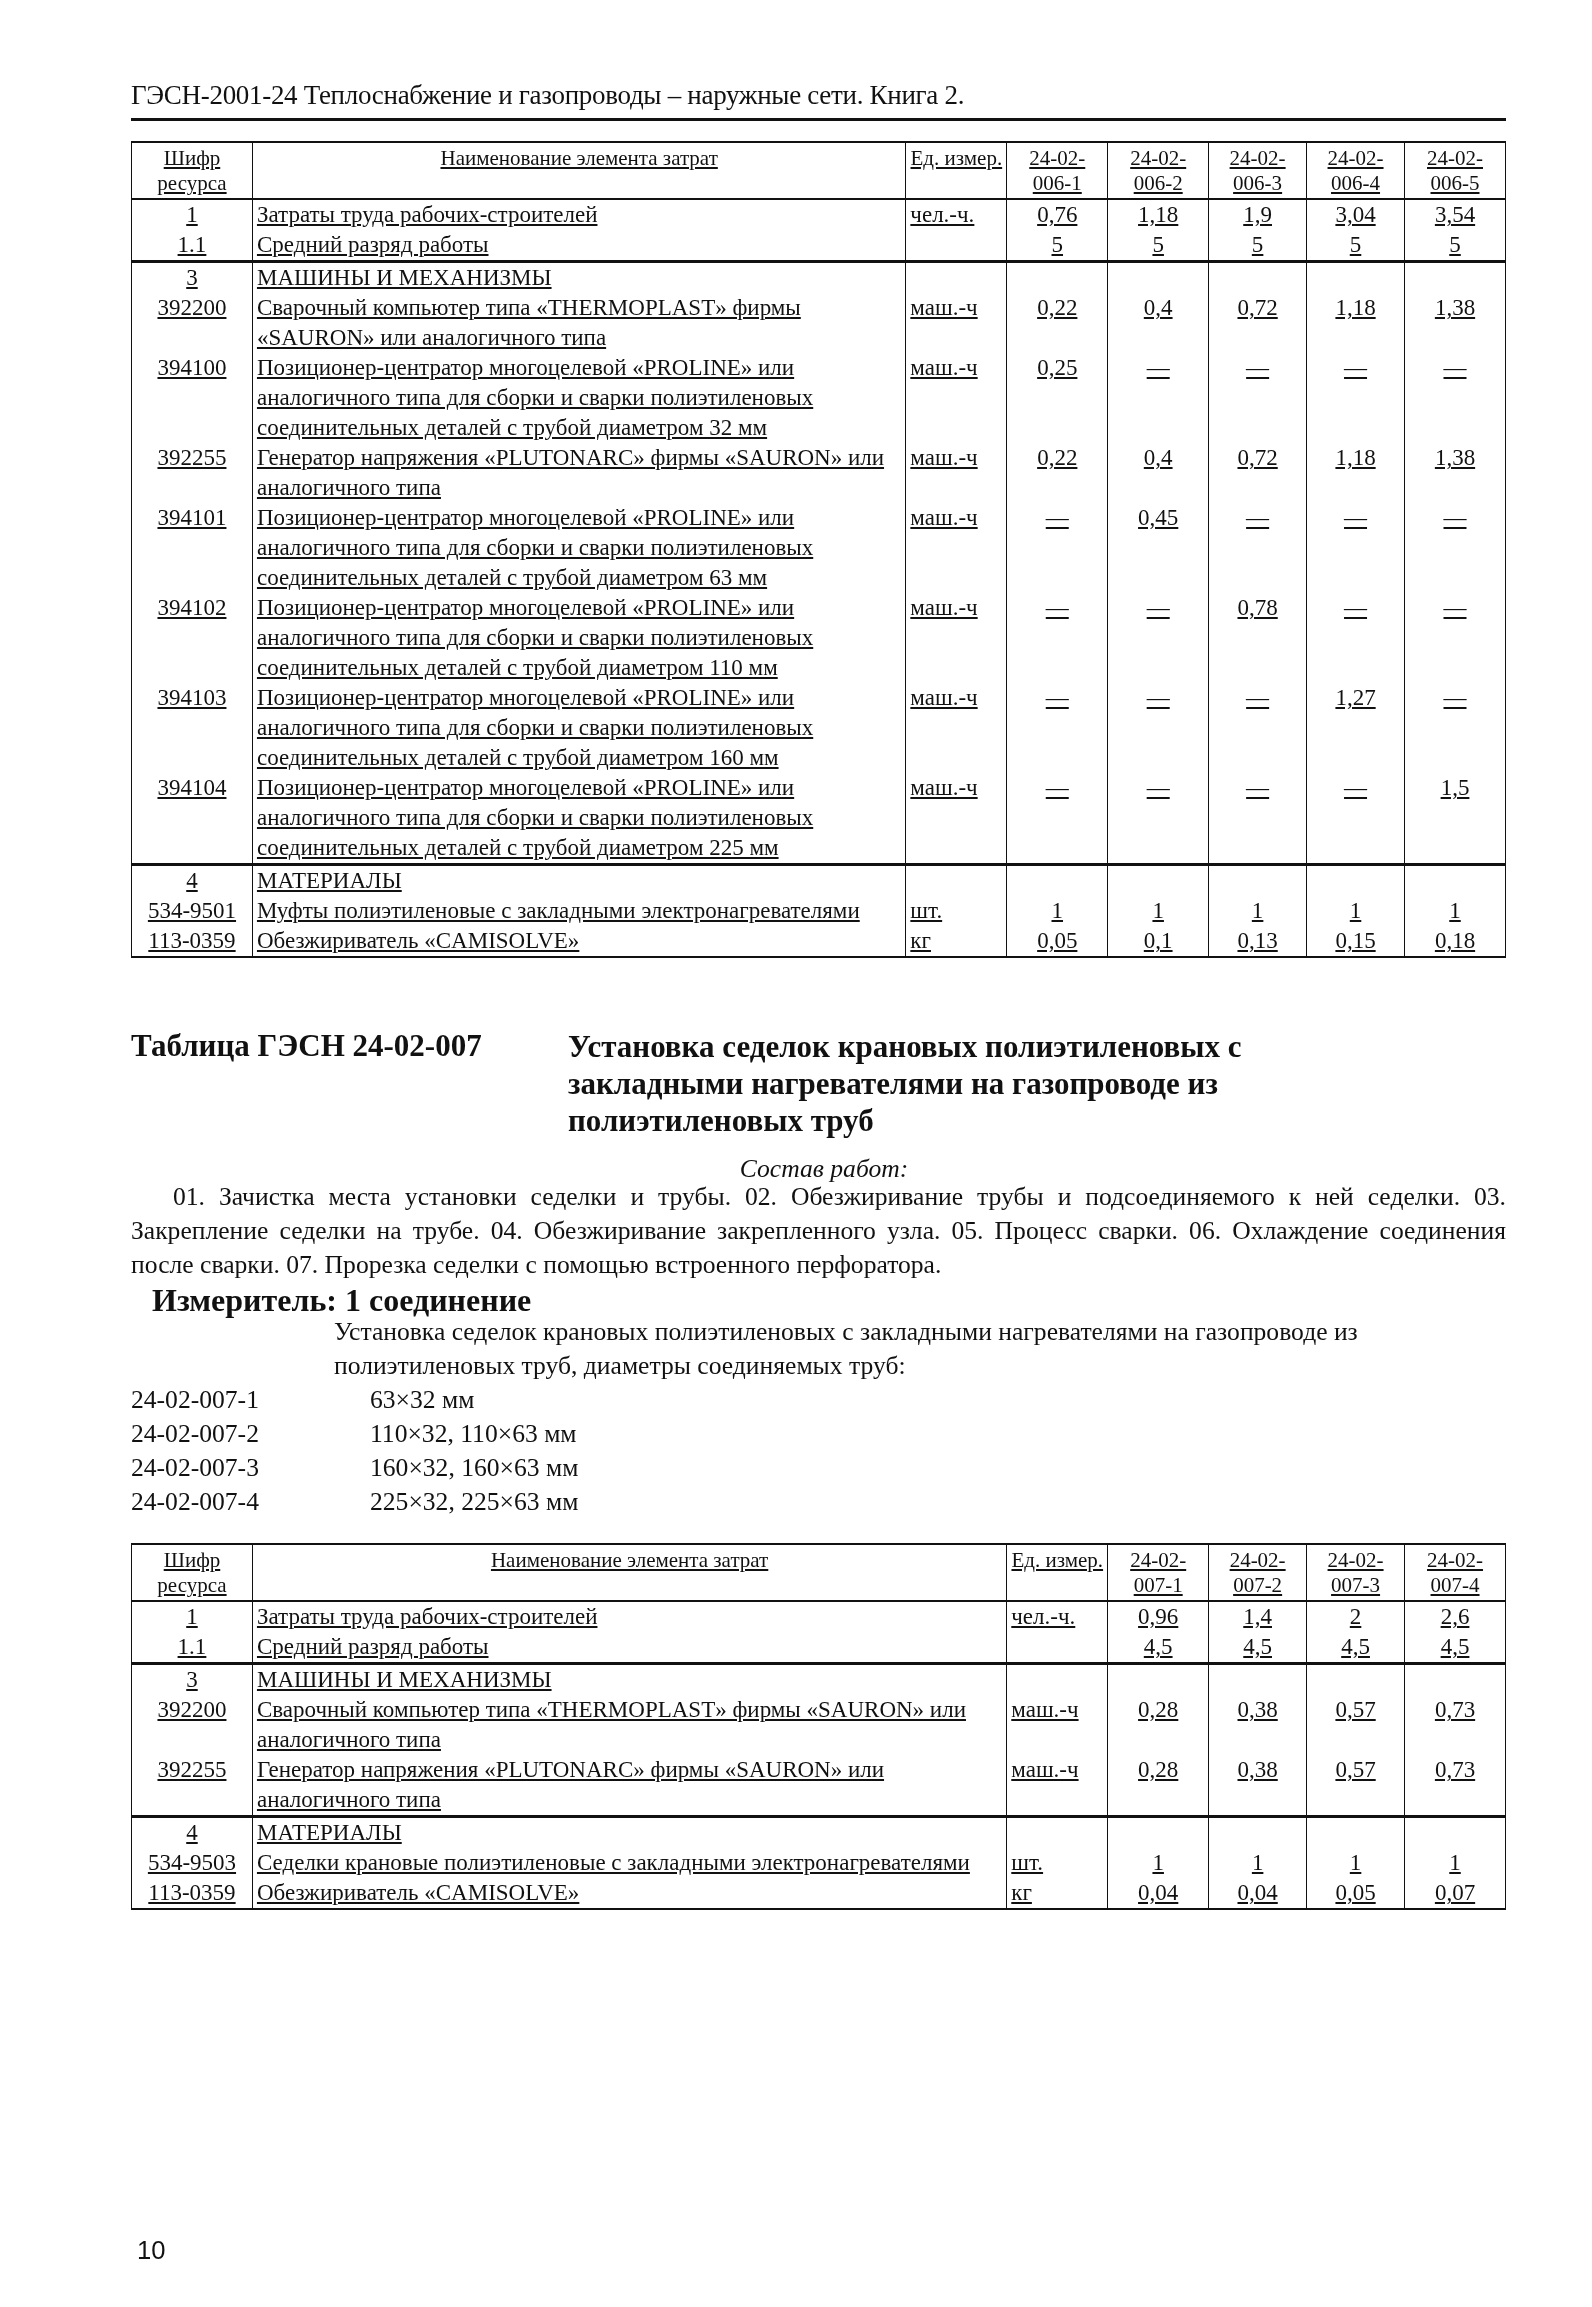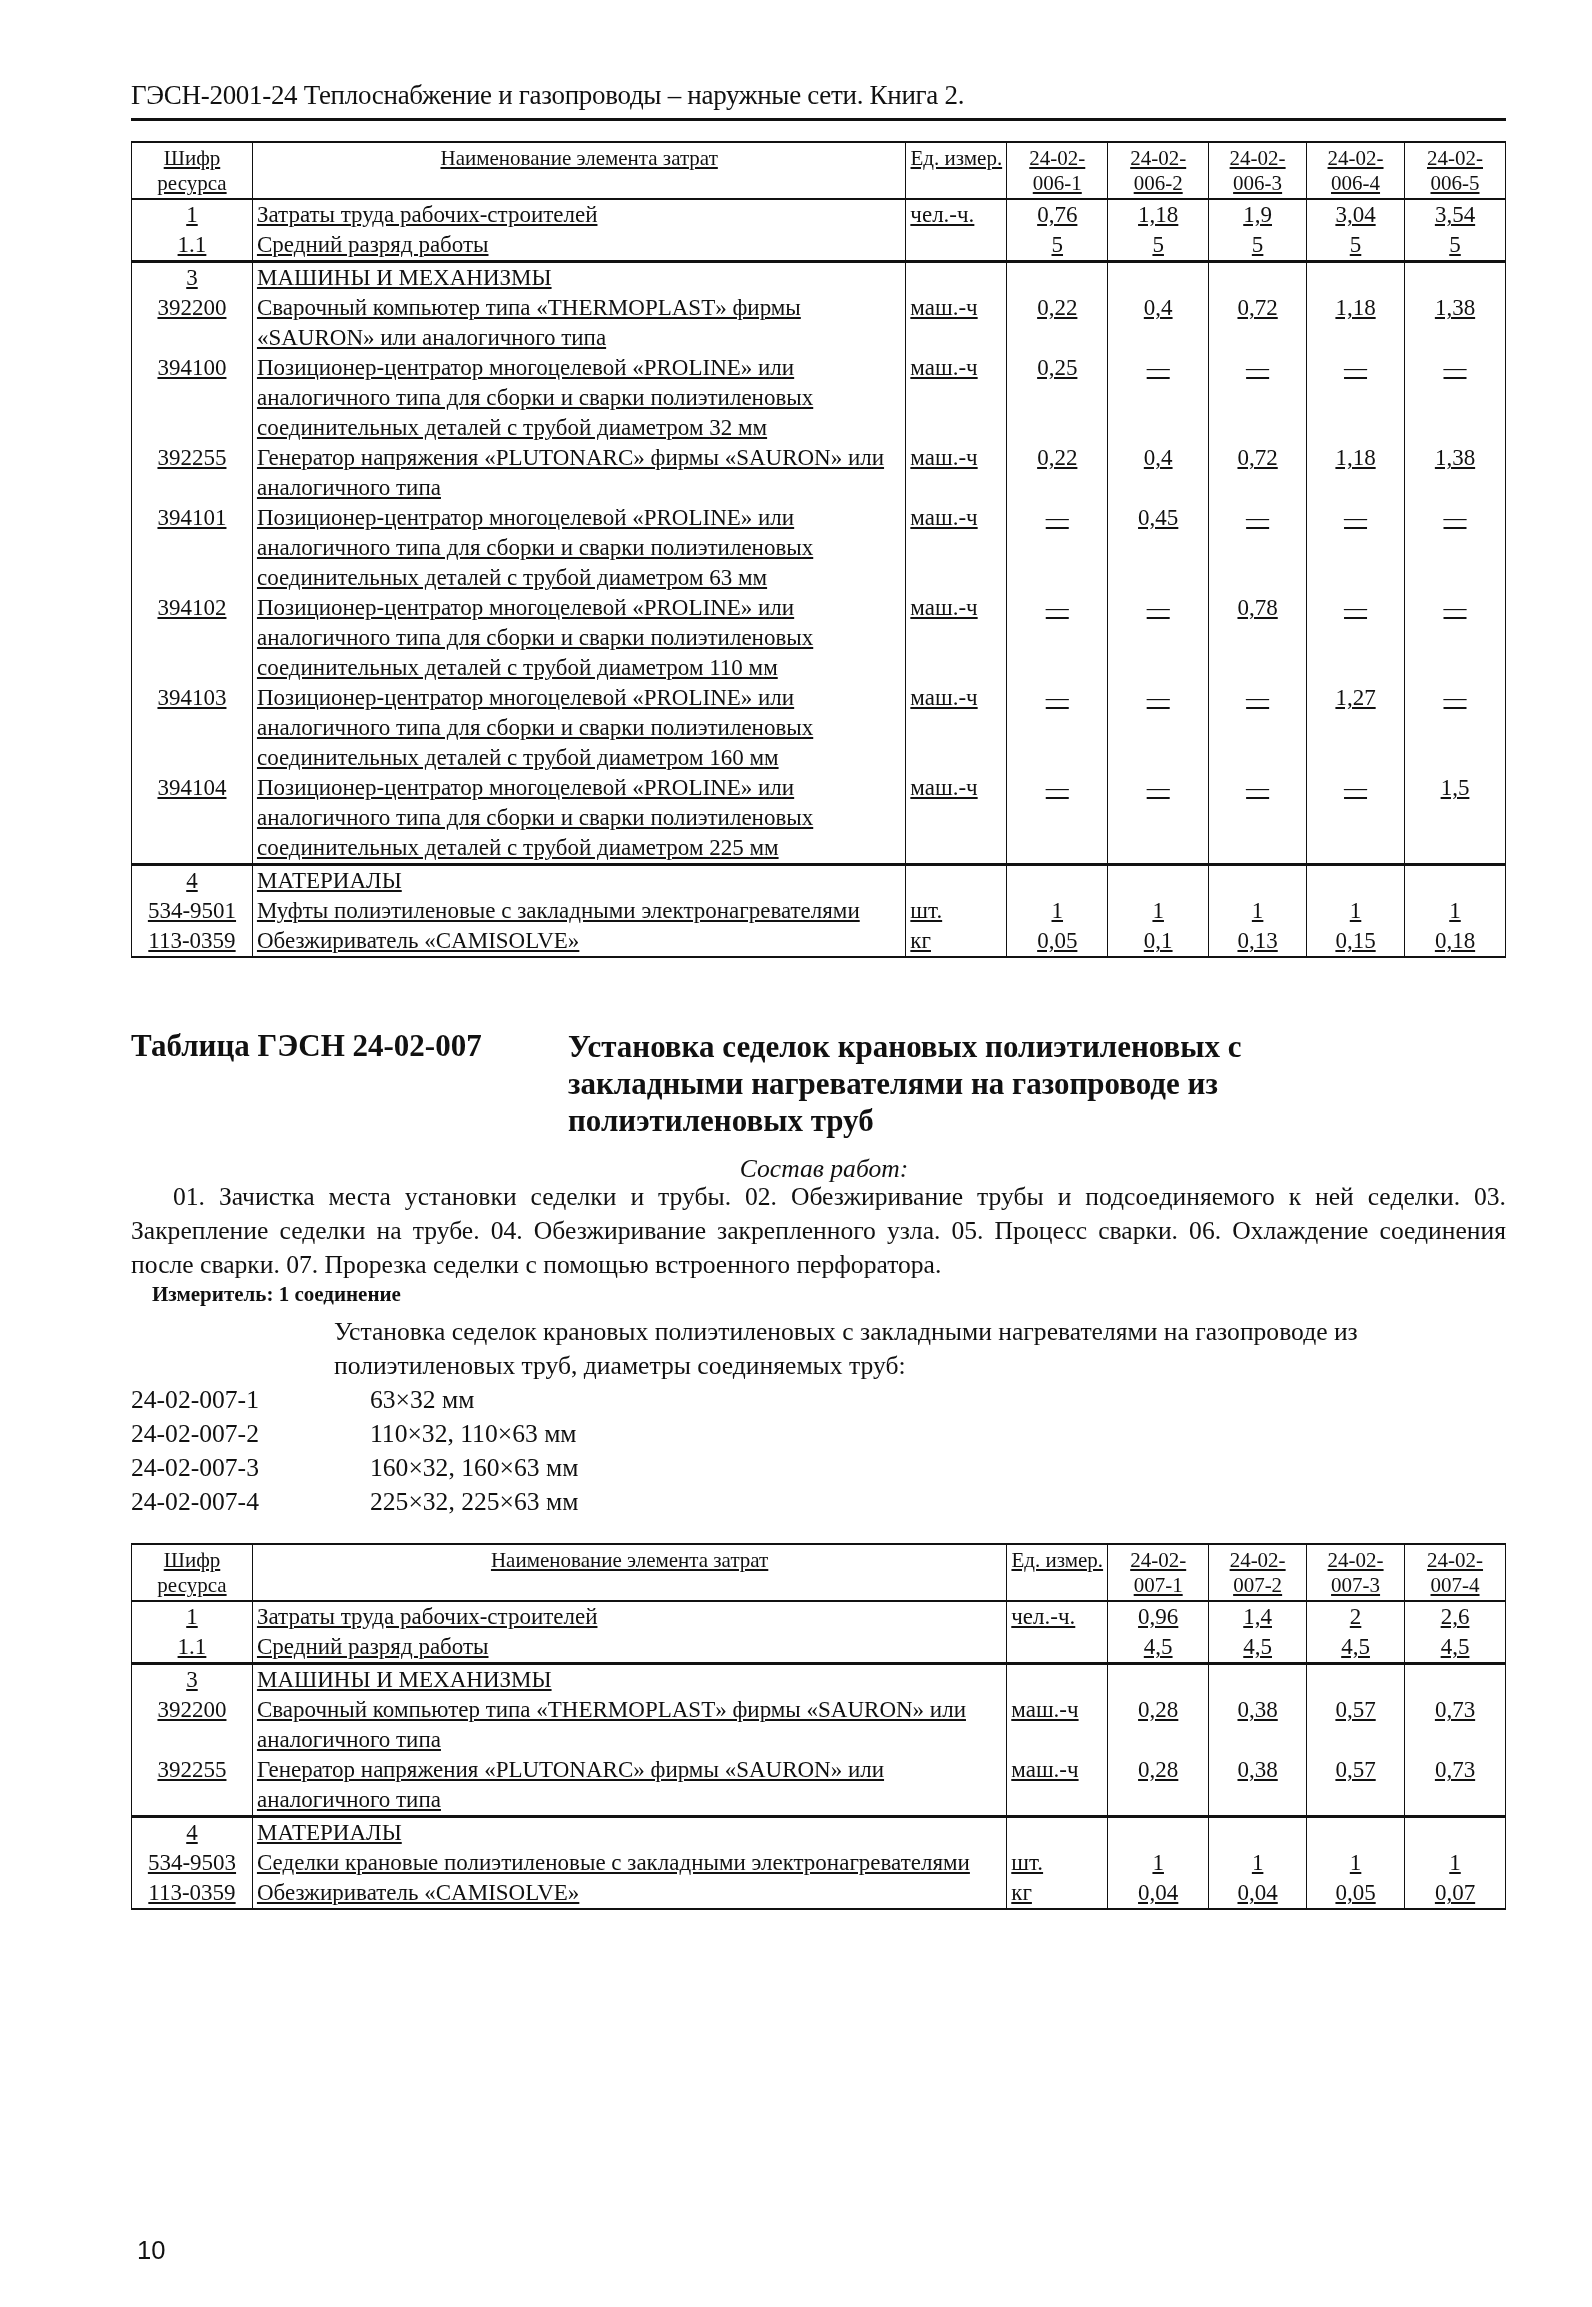--- a/index.html
+++ b/index.html
@@ -18,21 +18,21 @@
   .c-val { text-align:center; }
   .bold { font-weight:bold; }
 
   #t1 { left:131px; top:141px; width:1375px; }
   #t2 { left:131px; top:1543px; width:1375px; }
 
   .tbl-title { position:absolute; left:131px; top:1028px; font-size:31px; font-weight:bold; }
   .tbl-caption { position:absolute; left:568px; top:1028px; width:842px; font-size:31px; font-weight:bold; line-height:37px; }
   .sostav { position:absolute; left:0; width:1592px; top:1154px; text-align:center; font-style:italic; font-size:25.6px;margin-left:28px; }
   .works { position:absolute; left:131px; top:1180px; width:1375px; font-size:25.6px; line-height:34px; text-align:justify; text-indent:42px; }
-  .izm { position:absolute; left:152px; top:1282px; font-size:21px; font-weight:bold; }
+  .izm { position:absolute; left:152px; top:1282px; font-size:32px; font-weight:bold; }
   .izm-desc { position:absolute; left:334px; top:1315px; width:1159px; font-size:25.6px; line-height:34px; }
   .variants { position:absolute; left:131px; top:1383px; font-size:25.6px; line-height:34px; }
   .variants .row { display:flex; }
   .variants .code { width:239px; }
   .page-num { position:absolute; left:137px; top:2211px; font-family:"Liberation Sans","DejaVu Sans",sans-serif; font-size:25.6px;margin-top:25px; }
 </style>
 </head>
 <body>
 
 <div class="page-header">ГЭСН-2001-24 Теплоснабжение и газопроводы – наружные сети. Книга 2.</div>

